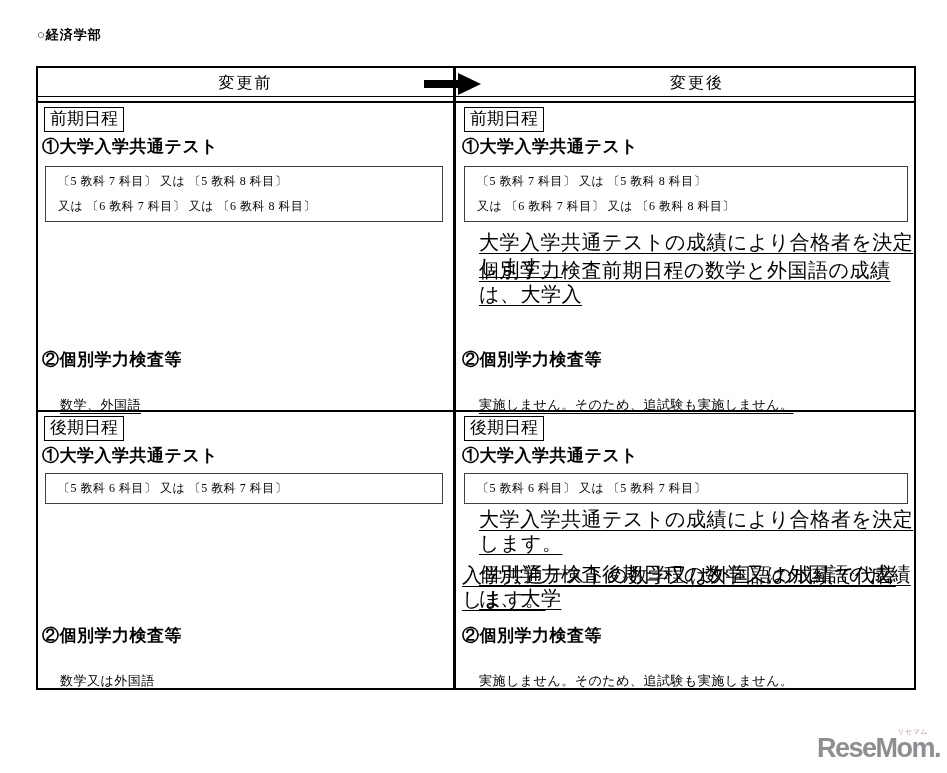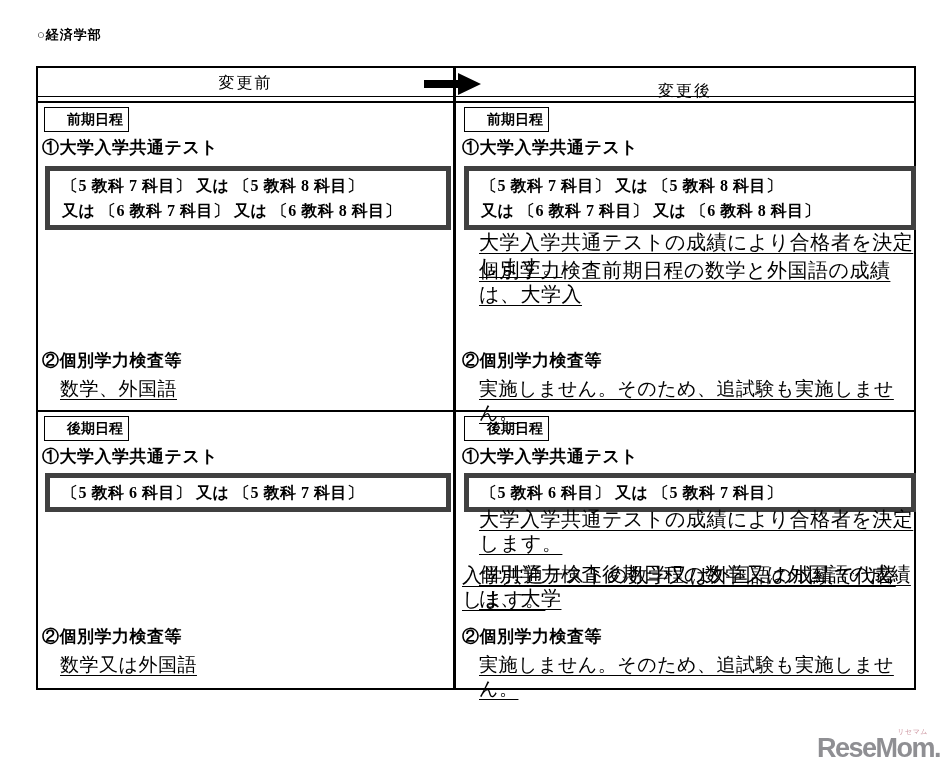--- a/index.html
+++ b/index.html
@@ -19,65 +19,65 @@
   .cmp-table{
     position:absolute;left:36px;top:66px;
     width:876px;height:620px;
     border:2px solid #000;
   }
   .hdr-cell{
     position:absolute;top:3px;height:24px;
     font-size:16px;letter-spacing:2px;text-align:center;line-height:24px;
   }
   .hdr-before{left:0;width:415px;}
-  .hdr-after{left:418px;width:458px;margin-top:8px;}
+  .hdr-after{left:430px;width:458px;}
   .hline{position:absolute;left:0;width:876px;background:#000;}
   .dbl-1{top:28px;height:1px;}
   .dbl-2{top:33px;height:2px;}
   .row-div{top:342px;height:2px;}
   .vdiv{position:absolute;left:415px;top:0;width:3px;height:620px;background:#000;}
   .arrow{position:absolute;left:386px;top:5px;}
   .sched-label{
     position:absolute;
     display:inline-block;
     font-family:"Liberation Sans","DejaVu Sans",sans-serif;
-    font-weight:700;font-size:14px;
+    font-weight:400;font-size:17px;
     border:1.5px solid #000;
-    padding:1px 5px 2px 22px;
+    padding:1px 5px 2px 5px;
     line-height:20px;
   }
   .sec-title{
     position:absolute;
-    font-family:Liberation Sans, sans-serif;
+    font-family:Liberation Mono, monospace;
     font-weight:700;font-size:17px;letter-spacing:0.5px;
     line-height:22px;
   }
   .subject-box{
     position:absolute;
-    border:5px solid #404040;
-    font-size:16px;
+    border:1px solid #404040;
+    font-size:12px;
     padding:2px 0 2px 12px;
     line-height:25px;
     letter-spacing:0.5px;
-    font-weight:bold;
   }
   .note-line{
     position:absolute;
     font-size:20px;letter-spacing:0.5px;line-height:24px;
     text-decoration:underline;
     text-underline-offset:4px;
     text-decoration-thickness:1px;
   }
   .indent{padding-left:17px;}
   .detail-line{
     position:absolute;
-    font-size:19px;letter-spacing:0.5px;line-height:24px;
+    font-size:13px;letter-spacing:0.5px;line-height:24px;
     text-decoration:underline;
     text-underline-offset:4px;
     text-decoration-thickness:1px;
+    margin-top:16px;
   }
   .watermark{
     position:absolute;right:7px;top:733px;
     font-family:"Liberation Sans","DejaVu Sans",sans-serif;
     font-weight:800;font-size:27px;letter-spacing:-1.5px;
     color:#8f8f93;
   }
   .watermark .ruby{
     position:absolute;right:12px;top:-6px;
     font-size:7px;font-weight:400;letter-spacing:0.5px;

